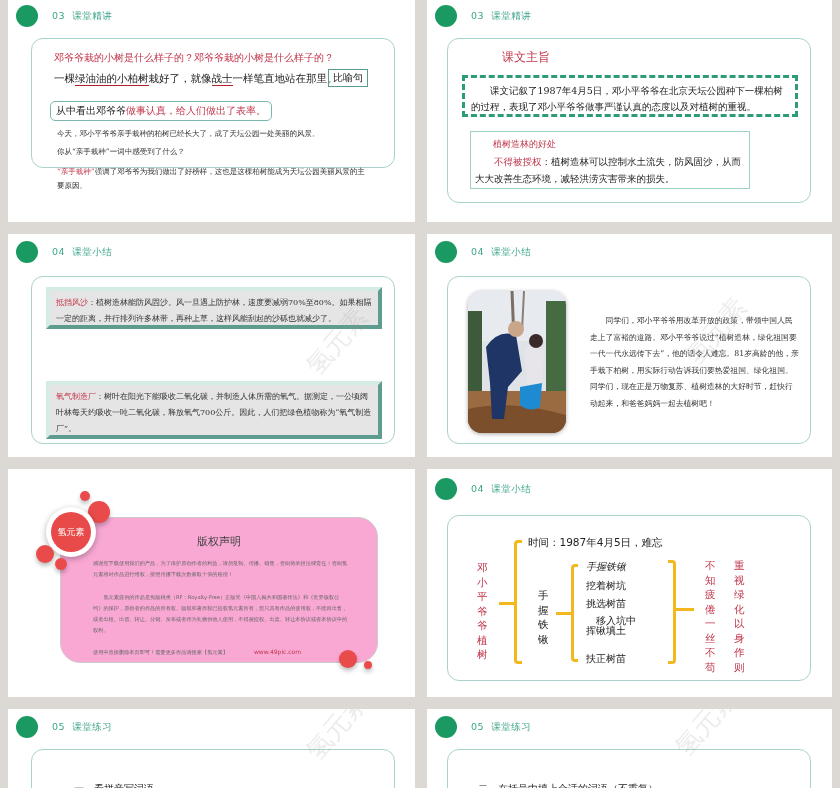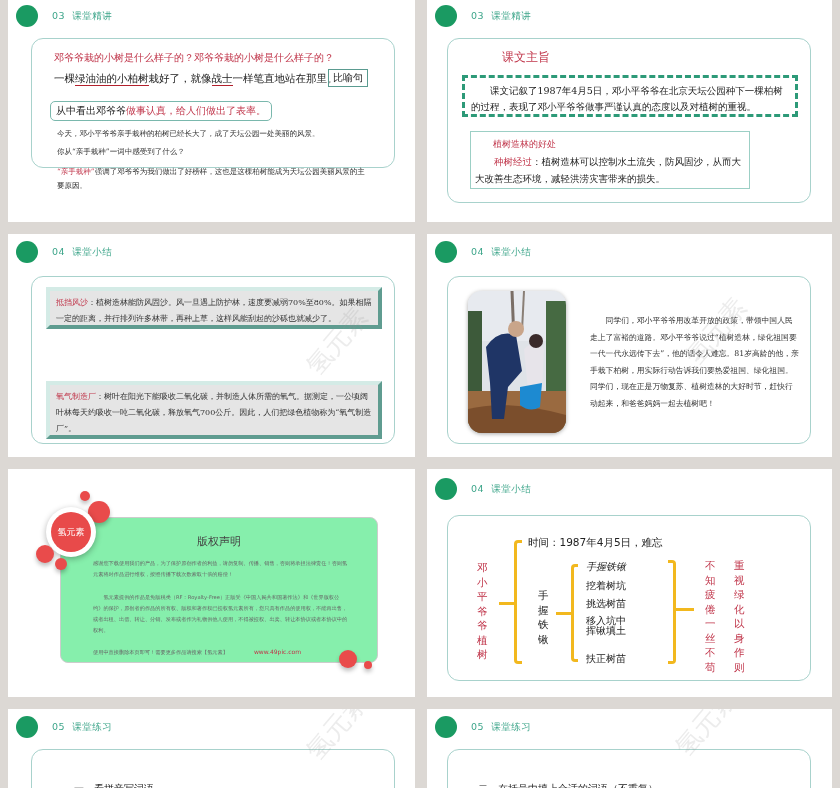--- a/index.html
+++ b/index.html
@@ -27,21 +27,21 @@
   .s2-box { position:absolute; left:14px; top:92px; width:280px; height:58px; border:1px solid #9ccfc5; padding:4px 4px; font-size:9.5px; line-height:17px; color:#222;margin-left:8px; }
 
   
   .bev { position:absolute; left:14px; width:336px; border:4px solid; border-color:#d4ebe6 #5f9c90 #5f9c90 #d4ebe6; background:#e5e5e5; padding:4px 6px; font-size:8px; line-height:16px; color:#333; }
 
   
   .photo { position:absolute; left:20px; top:14px; width:98px; height:142px; border-radius:14px; overflow:hidden; box-shadow:0 1px 4px rgba(0,0,0,.35); }
   .s4-text { position:absolute; left:142px; top:36px; width:210px; font-size:7.8px; line-height:16.5px; color:#333; text-indent:2em; }
 
   
-  .s5-card { position:absolute; left:52px; top:48px; width:318px; height:146px; border:1px solid #ccc; border-radius:8px; background:#86efac; }
+  .s5-card { position:absolute; left:52px; top:48px; width:318px; height:146px; border:1px solid #ccc; border-radius:20px; background:#f9a8d4; }
   .ball { position:absolute; border-radius:50%; background:#e94b4b; box-shadow:0 3px 4px rgba(0,0,0,.25); }
   .s5-logo { position:absolute; left:38px; top:38px; width:50px; height:50px; border-radius:50%; background:#fff; box-shadow:0 2px 6px rgba(0,0,0,.3); display:flex; align-items:center; justify-content:center; }
   .s5-logo-in { width:40px; height:40px; border-radius:50%; background:#e84a4a; color:#fff; font-size:9px; display:flex; align-items:center; justify-content:center; }
   .s5-title { position:absolute; left:0; right:0; top:16px; text-align:center; font-size:11px; color:#444; }
   .s5-p { position:absolute; left:32px; width:256px; font-size:5.2px; line-height:11px; color:#666; }
 
   
   .s6-txt { position:absolute; font-size:10px; color:#222; font-family:"DejaVu Serif", serif; }
   .vcol { position:absolute; font-size:10.5px; line-height:14.5px; width:12px; font-family:"DejaVu Serif", serif; }
   .brk { position:absolute; border:3px solid #f2b81e; }
@@ -75,21 +75,21 @@
   <div class="slide" style="left:427px;top:0;width:405px;height:222px;">
     <div class="s-hdr">
       <div class="s-dot"></div>
       <span class="s-title"><span>03</span>&nbsp;&nbsp;<span>课堂精讲</span></span>
     </div>
     <div class="frame" style="left:20px;top:38px;width:364px;height:165px;">
       <div class="s2-h red ser">课文主旨</div>
       <div class="s2-dash ser"><span style="display:inline-block;width:2em;"></span><span>课文记叙了1987年4月5日，邓小平爷爷在北京天坛公园种下一棵柏树的过程，表现了邓小平爷爷做事严谨认真的态度以及对植树的重视。</span></div>
       <div class="s2-box ser">
         <div class="red" style="padding-left:2em;font-size:9px;">植树造林的好处</div>
-        <div><span style="display:inline-block;width:2em;"></span><span class="red">种树经过</span><span>：植树造林可以控制水土流失，防风固沙，从而大大改善生态环境，减轻洪涝灾害带来的损失。</span></div>
+        <div><span style="display:inline-block;width:2em;"></span><span class="red">不得被授权</span><span>：植树造林可以控制水土流失，防风固沙，从而大大改善生态环境，减轻洪涝灾害带来的损失。</span></div>
       </div>
     </div>
   </div>
 
   <div class="slide" style="left:8px;top:234px;width:407px;height:223px;">
     <div class="s-hdr" style="top:6px;">
       <div class="s-dot"></div>
       <span class="s-title"><span>04</span>&nbsp;&nbsp;<span>课堂小结</span></span>
     </div>
     <div class="frame" style="left:23px;top:42px;width:364px;height:168px;">
@@ -154,21 +154,21 @@
       <div class="vcol red" style="left:29px;top:44px;">邓小平爷爷植树</div>
       <div class="hline" style="left:51px;top:86px;width:16px;"></div>
       <div class="brk brk-l" style="left:66px;top:24px;width:8px;height:124px;"></div>
       <div class="s6-txt" style="left:80px;top:20px;font-family:'DejaVu Sans',sans-serif;font-size:10.5px;">时间：1987年4月5日，难忘</div>
       <div class="vcol" style="left:90px;top:72px;color:#222;">手握铁锹</div>
       <div class="hline" style="left:108px;top:96px;width:16px;"></div>
       <div class="brk brk-l" style="left:123px;top:48px;width:7px;height:98px;"></div>
       <div class="s6-txt" style="left:138px;top:44px;font-style:italic;">手握铁锹</div>
       <div class="s6-txt" style="left:138px;top:63px;">挖着树坑</div>
       <div class="s6-txt" style="left:138px;top:81px;text-align:right;">挑选树苗</div>
-      <div class="s6-txt" style="left:138px;top:98px;">移入坑中</div>
+      <div class="s6-txt" style="left:148px;top:98px;">移入坑中</div>
       <div class="s6-txt" style="left:138px;top:108px;">挥锹填土</div>
       <div class="s6-txt" style="left:138px;top:136px;">扶正树苗</div>
       <div class="brk brk-r" style="left:220px;top:44px;width:8px;height:104px;"></div>
       <div class="hline" style="left:228px;top:92px;width:18px;"></div>
       <div class="vcol red" style="left:257px;top:42px;">不知疲倦一丝不苟</div>
       <div class="vcol red" style="left:286px;top:42px;">重视绿化以身作则</div>
     </div>
   </div>
 
   <div class="slide" style="left:8px;top:709px;width:407px;height:79px;">

